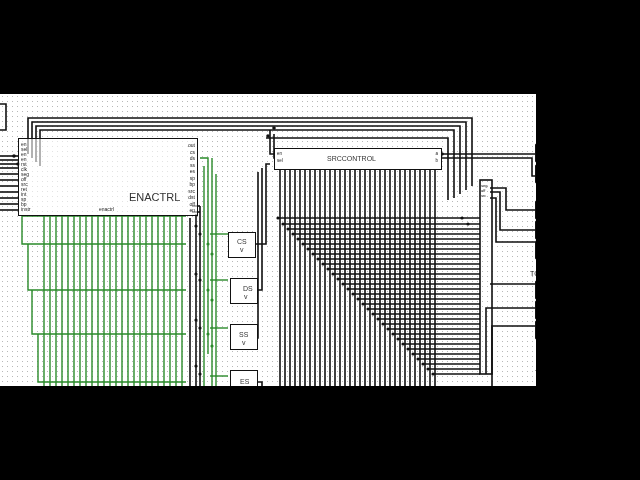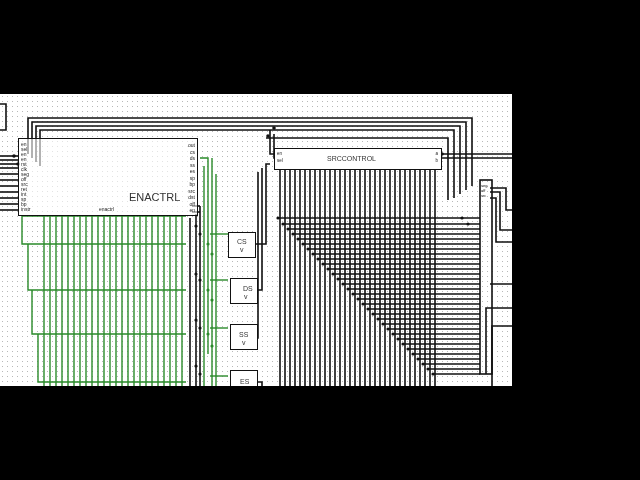--- a/index.html
+++ b/index.html
@@ -4,20 +4,21 @@
 <style>
   html, body { margin:0; padding:0; background:#000; }
   body { width:640px; height:480px; position:relative; overflow:hidden; font-family:"Liberation Sans", sans-serif; }
   .canvas {
     position:absolute; left:0; top:94px; width:512px; height:292px;
     background-color:#fff;
     background-image: radial-gradient(circle, #b8b8b8 0.6px, transparent 0.8px);
     background-size:5px 5px;
     background-position:0 0;
     overflow:hidden;
+    padding-left:24px;
   }
   .canvas svg { position:absolute; left:0; top:0; }
   .lbl { position:absolute; font-size:7px; color:#222; white-space:nowrap; line-height:1; }
   .title-lbl { position:absolute; color:#333; white-space:nowrap; }
   .reg-box {
     position:absolute; border:1px solid #111; background:#fff; border-radius:2px;
     font-family:"Liberation Mono", monospace; font-size:6.5px; color:#222;
     line-height:9px; padding:0 1px; letter-spacing:0.2px;
   }
   .reg-name { position:absolute; font-size:6.5px; color:#222; }

